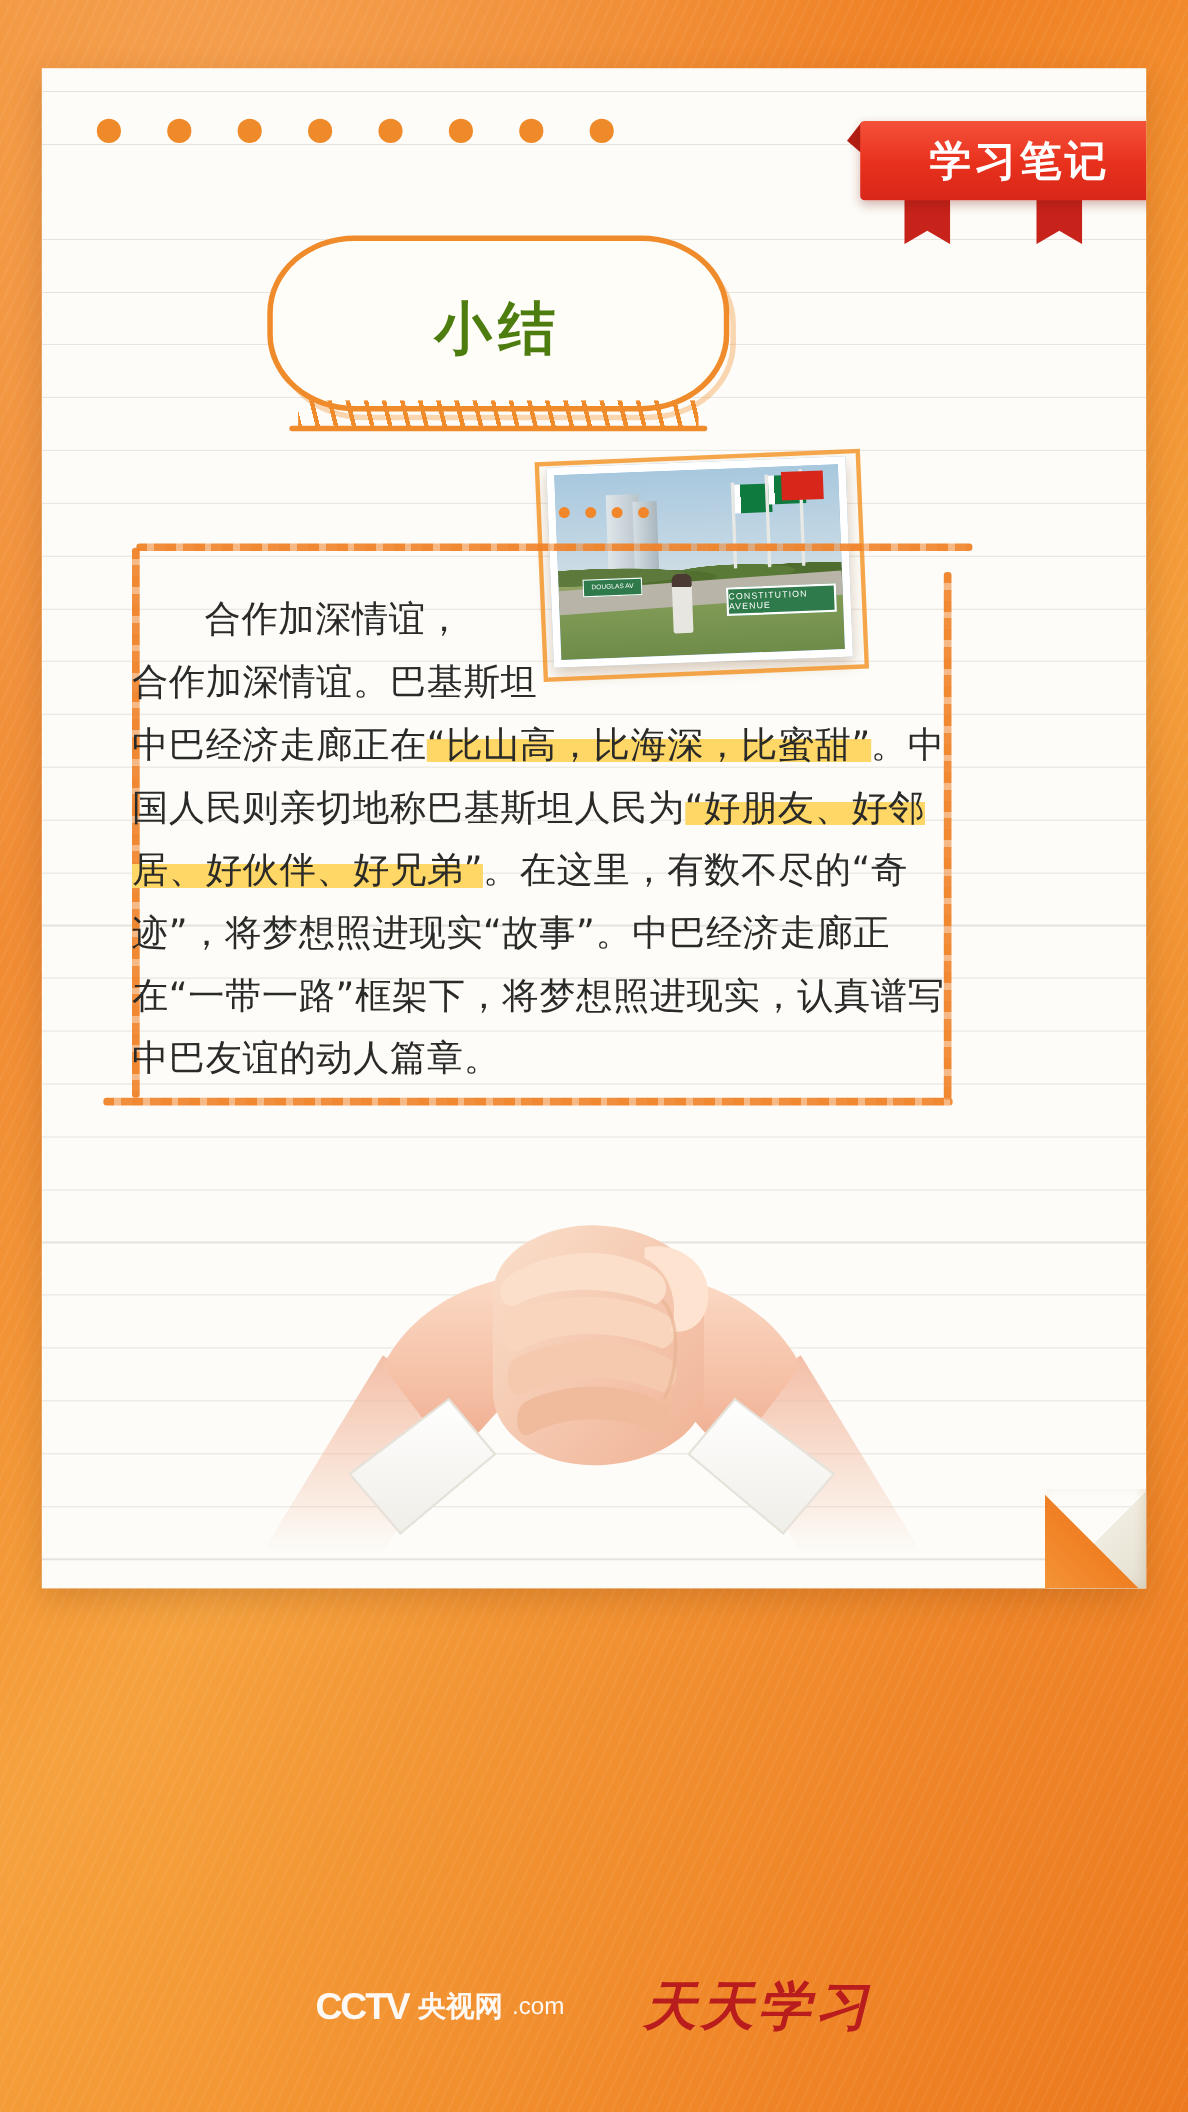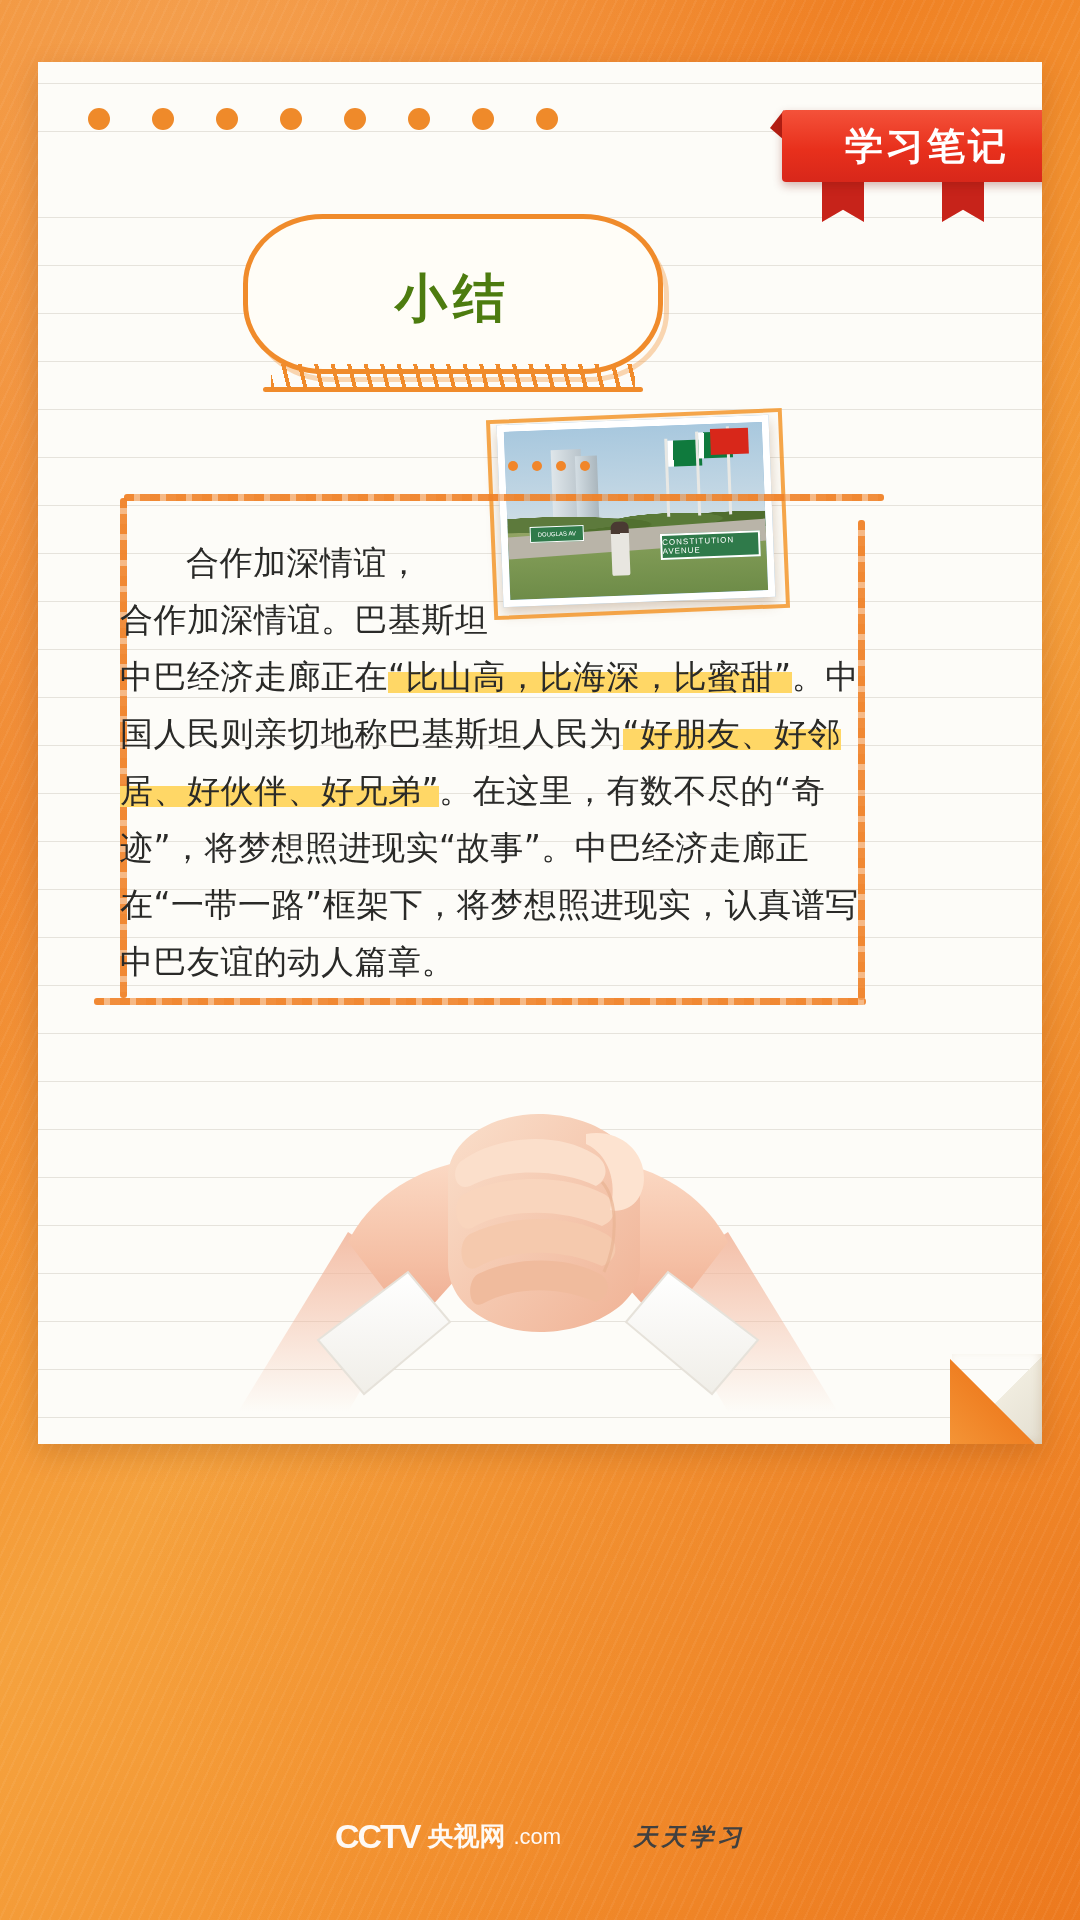--- a/index.html
+++ b/index.html
@@ -243,21 +243,21 @@
     display: flex; align-items: center; gap: 8px;
     color: #fff; opacity: 0.95;
   }
   .cctv-mark {
     font-size: 34px; font-weight: bold; letter-spacing: -2px;
     font-family: "Liberation Sans", sans-serif; color: #fff;
   }
   .cctv-cn { font-size: 26px; font-weight: bold; color: #fff; font-family: "DejaVu Sans", sans-serif; }
   .cctv-dotcom { font-size: 22px; color: #fff; font-family: "Liberation Sans", sans-serif; }
   .brand-cn {
-    font-size: 24px; font-weight: bold; color: #404040; letter-spacing: 4px;
+    font-size: 48px; font-weight: bold; color: #b91c1c; letter-spacing: 4px;
     font-family: "DejaVu Serif", serif; font-style: italic;
   }
 </style>
 </head>
 <body>
 
 <div class="bg-texture"></div>
 
 <div class="paper">
   <div class="paper-lines"></div>

